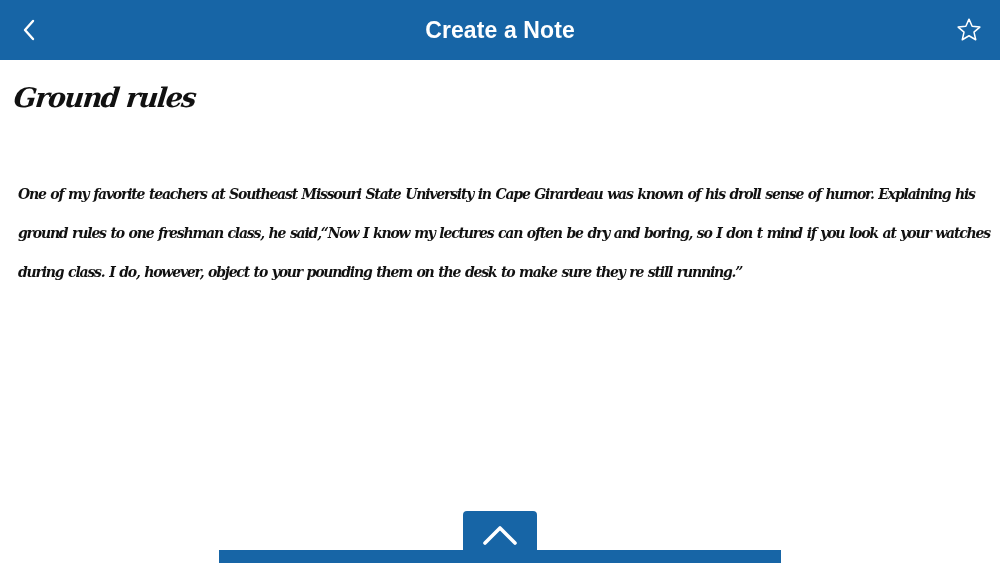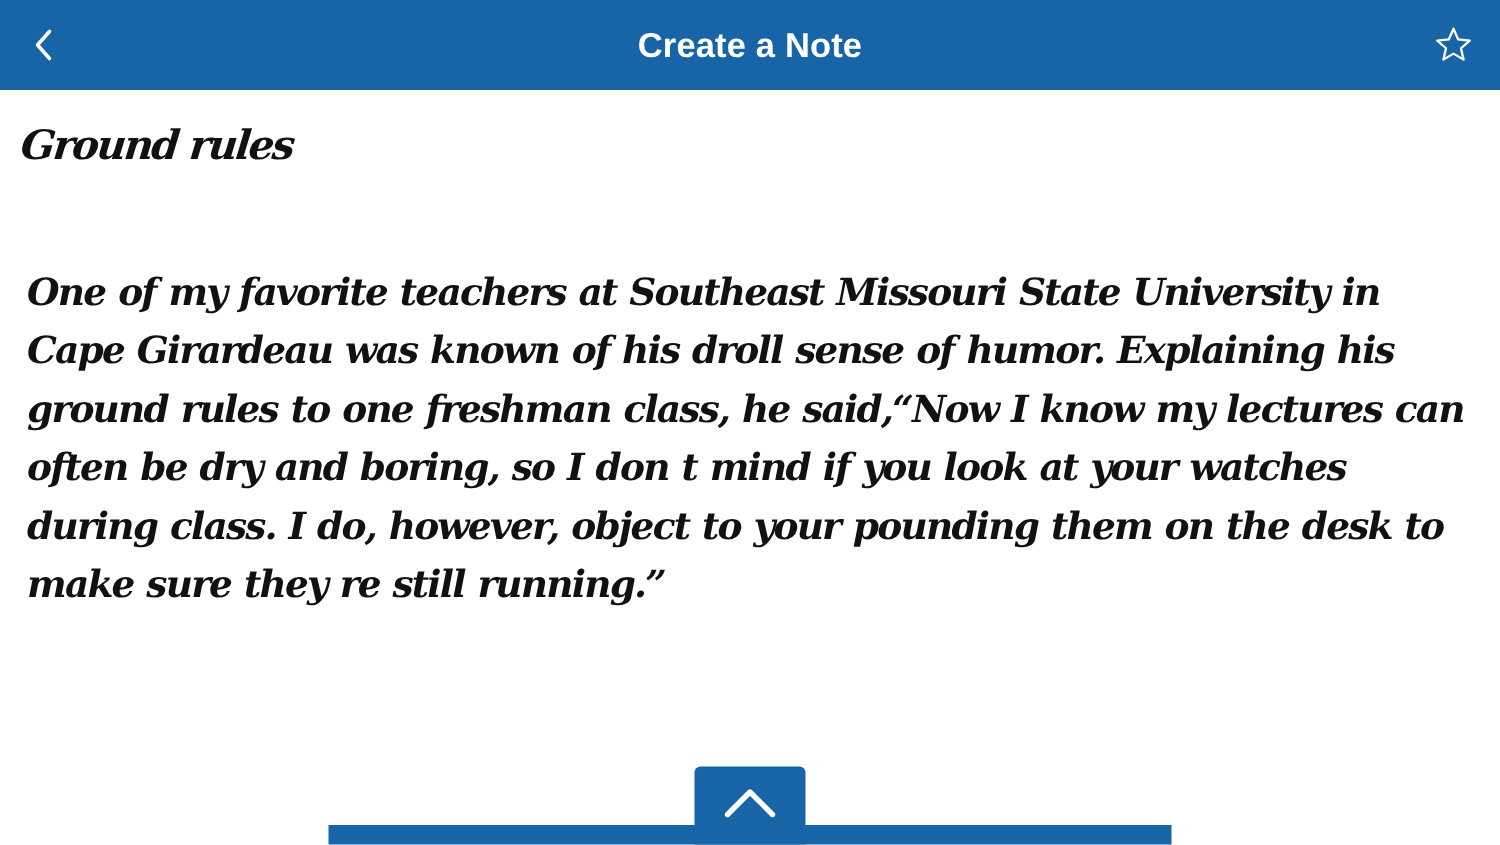--- a/index.html
+++ b/index.html
@@ -56,21 +56,21 @@
       transform: skewX(-6deg);
     }
     .note-body {
       position: absolute;
       left: 18px;
       top: 175px;
       width: 972px;
       font-family: "DejaVu Serif", serif;
       font-style: italic;
       font-weight: bold;
-      font-size: 25px;
+      font-size: 14px;
       line-height: 39px;
       color: #111111;
       letter-spacing: -1.2px;
       word-spacing: 1px;
     }
     .bottom-bar {
       position: absolute;
       left: 219px;
       top: 550px;
       width: 562px;

